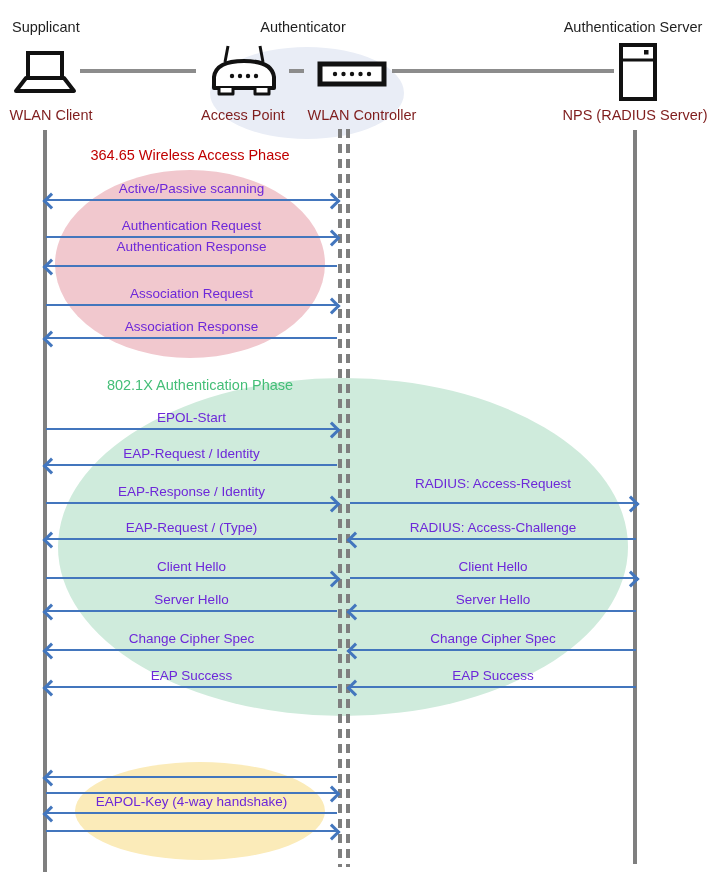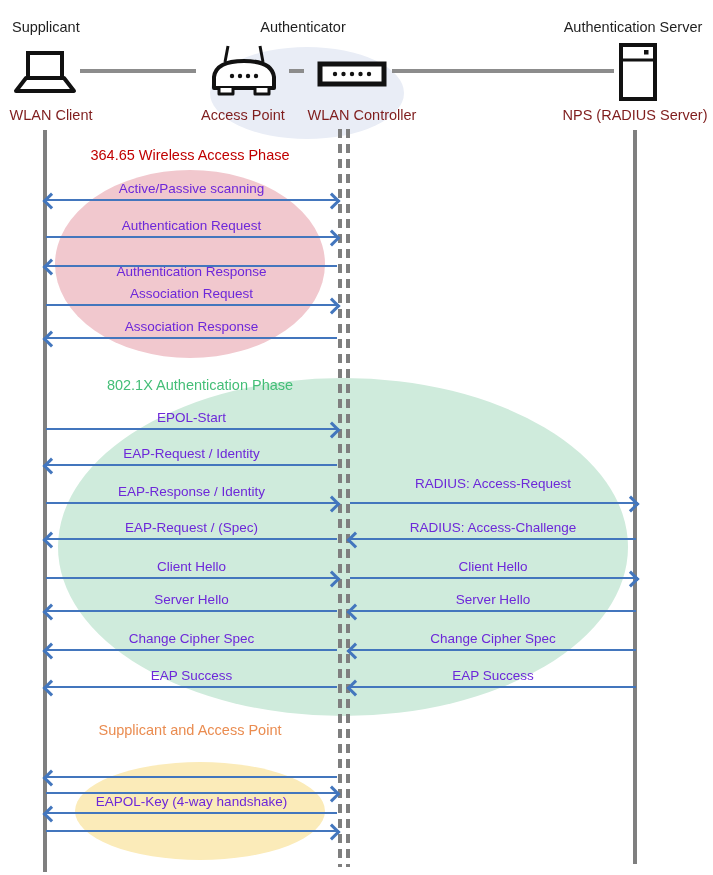--- a/index.html
+++ b/index.html
@@ -83,34 +83,33 @@
   <div class="device-label" style="left:555px;top:107px;width:160px;">NPS (RADIUS Server)</div>
 
   <div class="lifeline" style="left:43px;top:130px;height:742px;"></div>
   <div class="lifeline dashed" style="left:338px;top:129px;height:738px;"></div>
   <div class="lifeline dashed" style="left:346px;top:129px;height:738px;"></div>
   <div class="lifeline" style="left:633px;top:130px;height:734px;"></div>
 
   <div class="phase-title" style="left: 40px; top: 146px; width: 300px; color: rgb(192, 0, 0);">364.65 Wireless Access Phase</div>
   <div class="phase-title" style="left: 50px; top: 376px; width: 300px; color: rgb(68, 190, 119);">802.1X Authentication Phase</div>
   <div class="phase-title" style="left: 40px; top: 721px; width: 300px; color: rgb(234, 140, 80);">
-    <div>Supplicant and Access Point</div>
   </div>
 
   <div id="messages">
       <div class="msg-label" style="left: 46px; width: 291px; top: 181px;">Active/Passive scanning</div>
       <div class="msg-line" style="left: 46px; width: 291px; top: 199px;">
         <div class="head left"></div>
         <div class="head right"></div>
       </div>
       <div class="msg-label" style="left: 46px; width: 291px; top: 218px;">Authentication Request</div>
       <div class="msg-line" style="left: 46px; width: 291px; top: 236px;">
         <div class="head right"></div>
       </div>
-      <div class="msg-label" style="left: 46px; width: 291px; top: 264px;">Authentication Response</div>
+      <div class="msg-label" style="left: 46px; width: 291px; top: 239px;">Authentication Response</div>
       <div class="msg-line" style="left: 46px; width: 291px; top: 265px;">
         <div class="head left"></div>
       </div>
       <div class="msg-label" style="left: 46px; width: 291px; top: 286px;">Association Request</div>
       <div class="msg-line" style="left: 46px; width: 291px; top: 304px;">
         <div class="head right"></div>
       </div>
       <div class="msg-label" style="left: 46px; width: 291px; top: 319px;">Association Response</div>
       <div class="msg-line" style="left: 46px; width: 291px; top: 337px;">
         <div class="head left"></div>
@@ -124,21 +123,21 @@
         <div class="head left"></div>
       </div>
       <div class="msg-label" style="left: 46px; width: 291px; top: 484px;">EAP-Response / Identity</div>
       <div class="msg-line" style="left: 46px; width: 291px; top: 502px;">
         <div class="head right"></div>
       </div>
       <div class="msg-label" style="left: 350px; width: 286px; top: 476px;">RADIUS: Access-Request</div>
       <div class="msg-line" style="left: 350px; width: 286px; top: 502px;">
         <div class="head right"></div>
       </div>
-      <div class="msg-label" style="left: 46px; width: 291px; top: 520px;">EAP-Request / (Spec)</div>
+      <div class="msg-label" style="left: 46px; width: 291px; top: 520px;">EAP-Request / (Type)</div>
       <div class="msg-line" style="left: 46px; width: 291px; top: 538px;">
         <div class="head left"></div>
       </div>
       <div class="msg-label" style="left: 350px; width: 286px; top: 520px;">RADIUS: Access-Challenge</div>
       <div class="msg-line" style="left: 350px; width: 286px; top: 538px;">
         <div class="head left"></div>
       </div>
       <div class="msg-label" style="left: 46px; width: 291px; top: 559px;">Client Hello</div>
       <div class="msg-line" style="left: 46px; width: 291px; top: 577px;">
         <div class="head right"></div>

